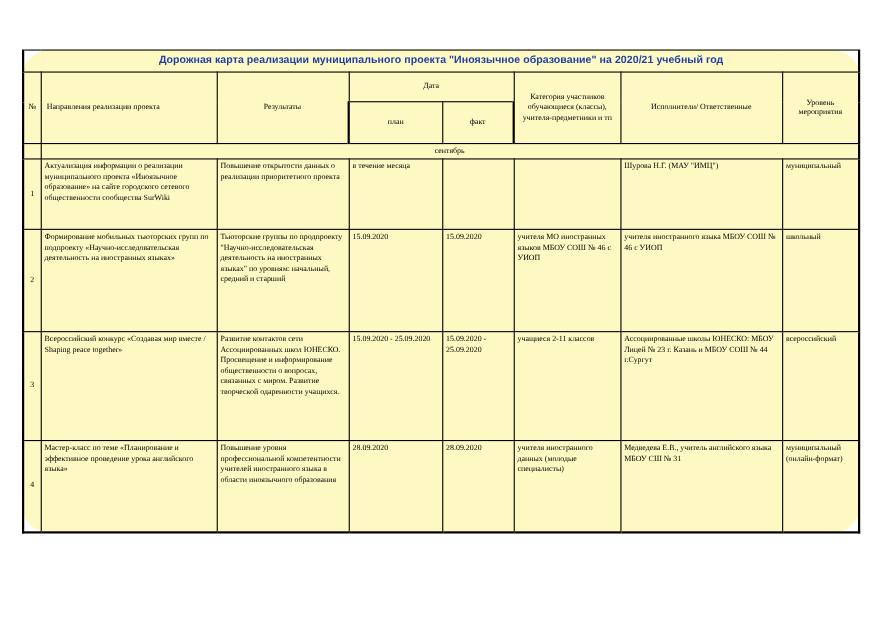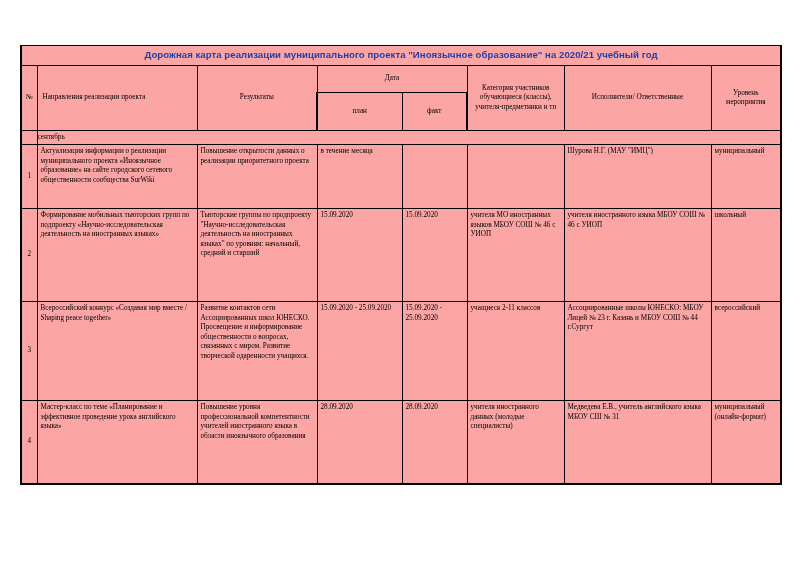--- a/index.html
+++ b/index.html
@@ -23,21 +23,22 @@
     background: #ffffff;
   }
 
   .roadmap-table {
     position: absolute;
     left: 20px;
     top: 45px;
     width: 760px;
     border-collapse: collapse;
     table-layout: fixed;
-    background: #fca5a5;
+    background: #fef9c3;
+    border-radius: 26px;
   }
 
   .roadmap-table td,
   .roadmap-table th {
     border: 1px solid #000000;
     vertical-align: top;
     padding: 2px 3px 2px 3px;
     font-weight: normal;
     font-size: 7.2px;
     line-height: 1.32;
@@ -79,20 +80,21 @@
     text-align: center;
   }
 
   
   .month-row td {
     height: 13px;
     padding: 0 !important;
     vertical-align: middle !important;
   }
   .month-cell {
+    text-align: center;
     font-family: "Liberation Sans", "DejaVu Sans", sans-serif;
     font-size: 8.2px;
     font-weight: bold;
     color: #000000;
   }
 
   
   .cell-num {
     text-align: center;
     vertical-align: middle !important;

